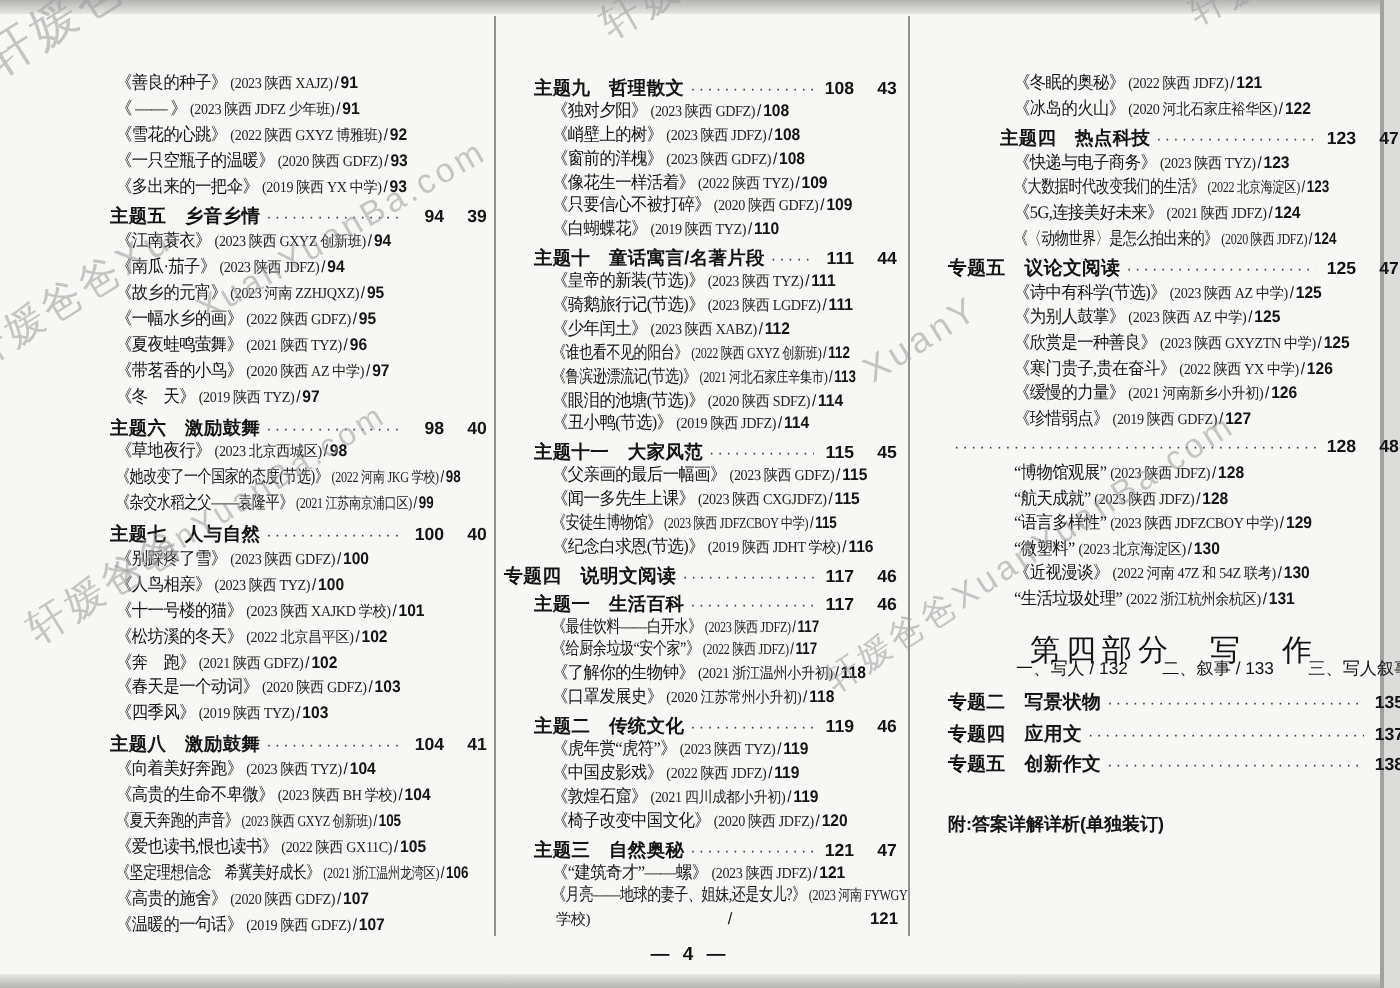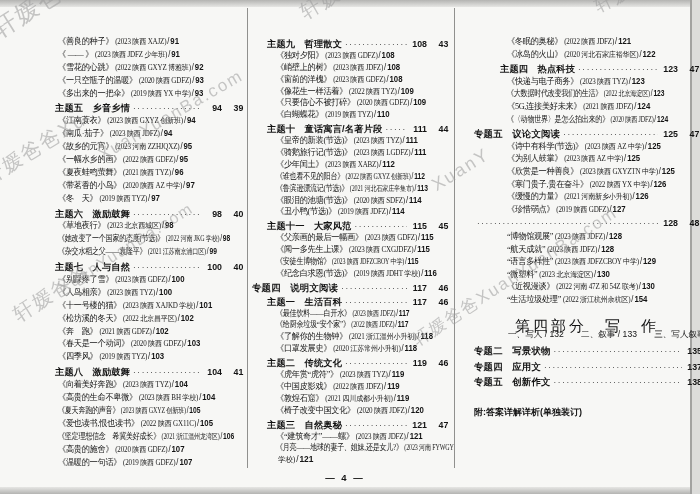--- a/index.html
+++ b/index.html
@@ -38,21 +38,21 @@
   .p1,.p2{font-weight:700;font-size:8.8px;font-family:"Liberation Sans",sans-serif}
   .p1{min-width:17px;text-align:right}
   .p2{min-width:15px;text-align:center;margin-left:9px}
 
   .e{transform-origin:0 50%;transform:scaleX(.93)}
   .e.tight{transform:scaleX(.8)}
   .etitle{font-family:"Liberation Serif",serif;font-size:8.8px;letter-spacing:-.3px}
   .esrc{font-family:"Liberation Serif",serif;font-size:7.6px;margin-left:2px;letter-spacing:-.2px;color:#222}
   .sep{font-size:8.2px;margin:0 1px}
   .epage{font-family:"Liberation Sans",sans-serif;font-weight:700;font-size:8.4px}
-  .cont{justify-content:flex-start;margin-right:2px;transform:none}
+  .cont{justify-content:space-between;margin-right:2px;transform:none}
 
   .c1 .h2{margin-left:0}
   .c1 .e{margin-left:3px}
   .c2 .h1{margin-left:0}
   .c2 .h2{margin-left:15px}
   .c2 .e{margin-left:24px}
   .c3 .h1{margin-left:2px}
   .c3 .h2{margin-left:28px}
   .c3 .e{margin-left:35px}
   .c3 .sub{margin-left:36px}
@@ -608,21 +608,21 @@
     <div class="line e">
       <span class="etitle">《近视漫谈》</span>
       <span class="esrc">(2022 河南 47Z 和 54Z 联考)</span>
       <span class="sep"> / </span>
       <span class="epage">130</span>
     </div>
     <div class="line e">
       <span class="etitle">“生活垃圾处理”</span>
       <span class="esrc">(2022 浙江杭州余杭区)</span>
       <span class="sep"> / </span>
-      <span class="epage">154</span>
+      <span class="epage">131</span>
     </div>
     <div class="gap" style="height: 8px;"></div>
     <div class="line big">第四部分　写　作</div>
     <div class="gap" style="height: 2px;"></div>
     <div class="line sub">一、写人 / 132　　二、叙事 / 133　　三、写人叙事 / 134</div>
     <div class="line h1 w">
       <span class="hlabel">专题二　写景状物</span>
       <span class="dots"></span>
       <span class="p1">135</span>
     </div>

